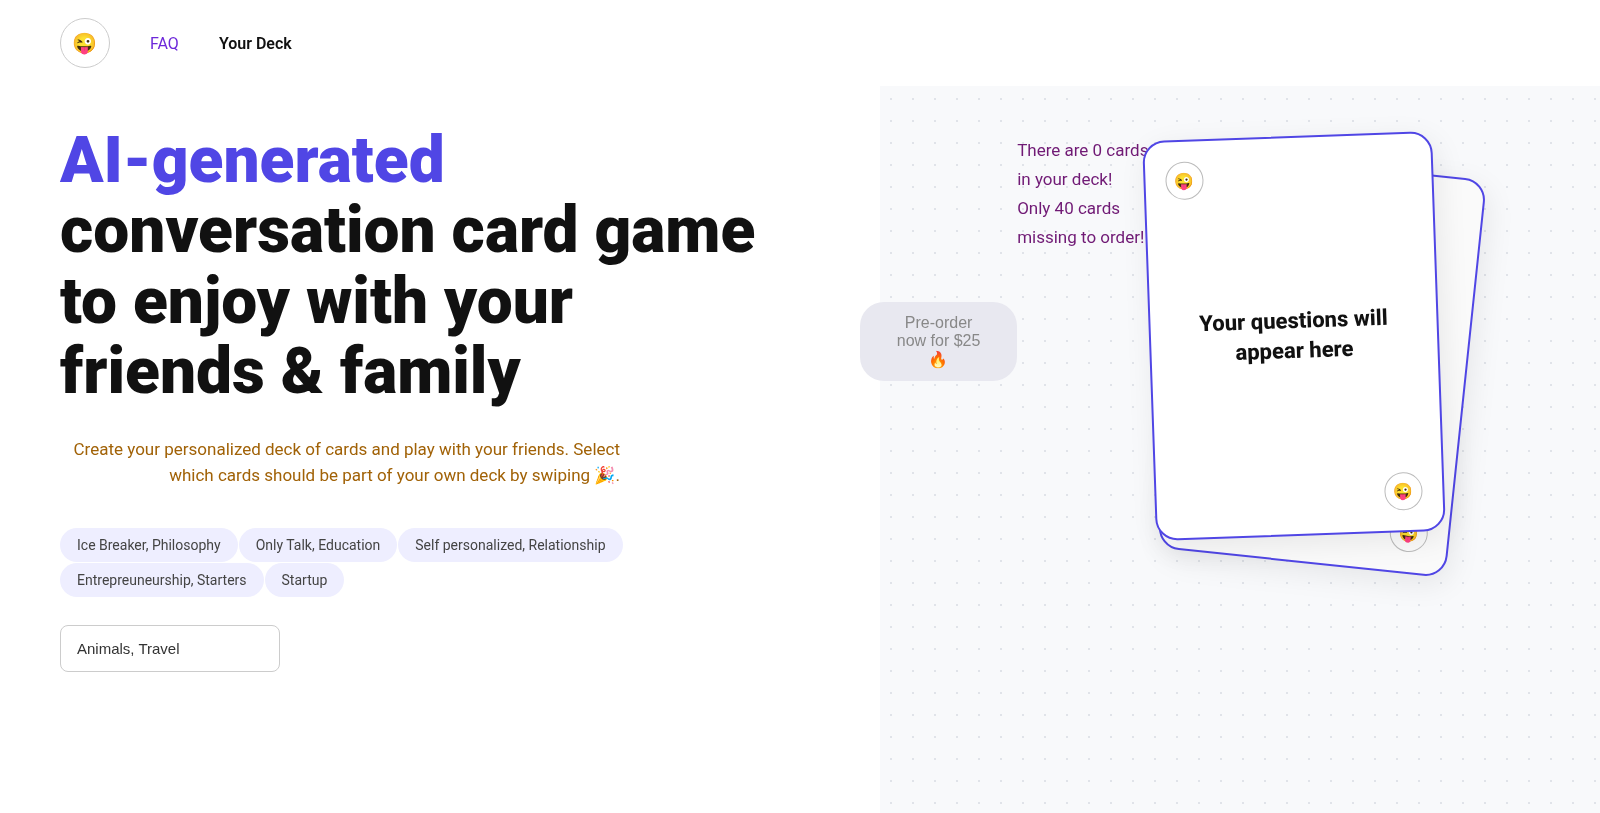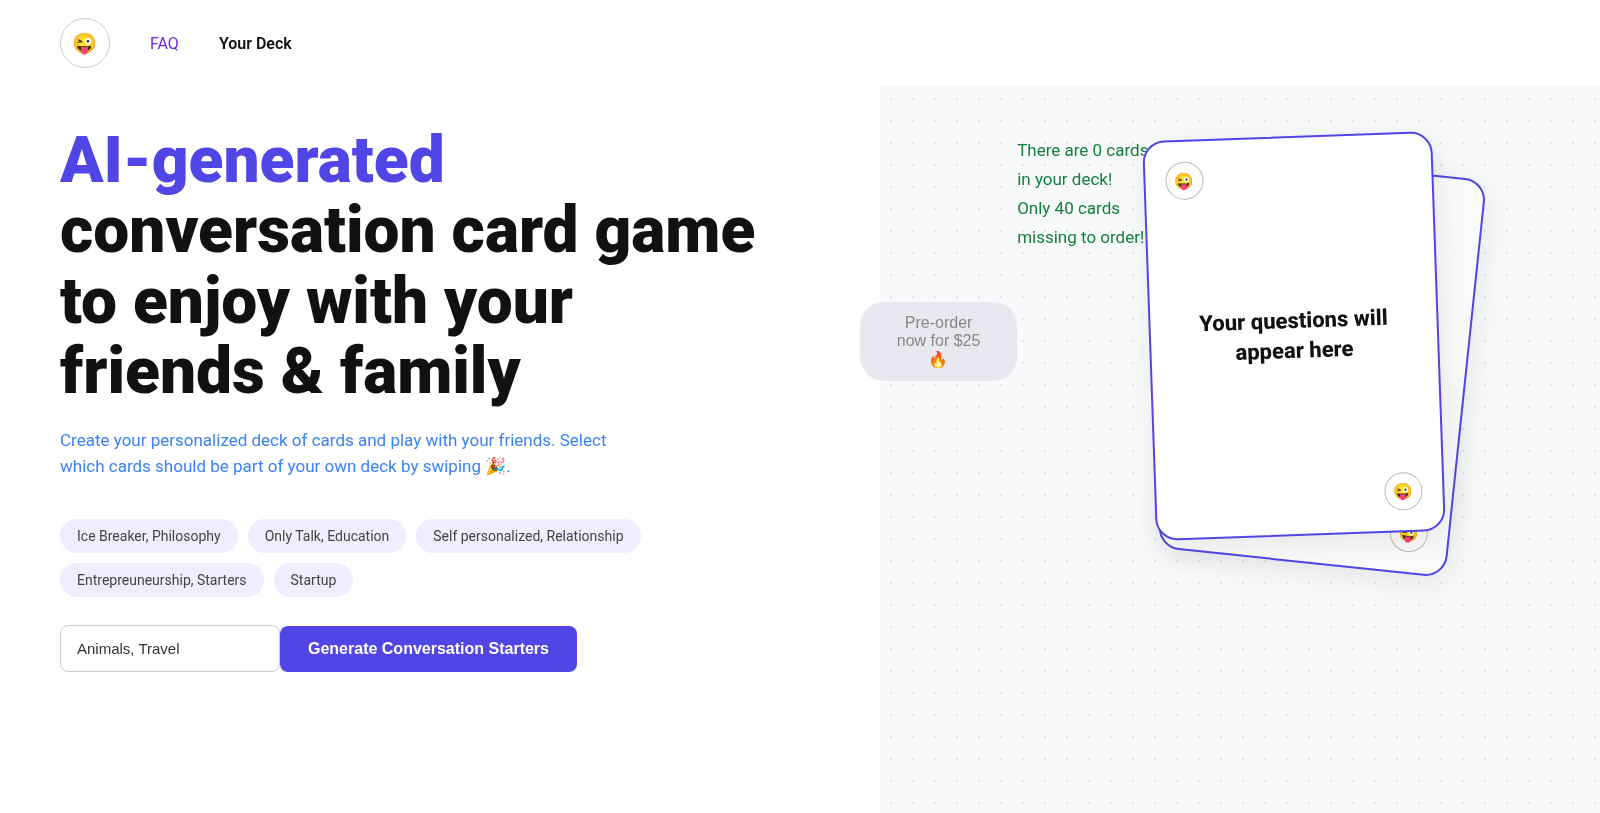--- a/index.html
+++ b/index.html
@@ -87,56 +87,57 @@
       max-width: 720px;
       background: white;
       padding-bottom: 40px;
     }
 
     .hero-title {
       font-size: 64px;
       font-weight: 900;
       line-height: 1.1;
       color: #111;
-      margin-bottom: 19px;
+      margin-bottom: 28px;
     }
 
     .hero-title .accent {
       color: #5046e5;
     }
 
     .hero-subtitle {
       font-size: 17px;
-      color: #3b82f6;
+      color: #a16207;
       line-height: 1.55;
       max-width: 560px;
       margin-bottom: 40px;
+      text-align: right;
     }
 
     .tags-section {
       display: flex;
       flex-wrap: wrap;
-      gap: 10px;
+      gap: 1px;
       margin-bottom: 28px;
     }
 
     .tag {
       background: #eeeeff;
       color: #444;
       border-radius: 20px;
       padding: 8px 16px;
       font-size: 14px;
       cursor: pointer;
       border: 1px solid transparent;
       transition: border-color 0.2s;
     }
 
     .input-row {
       display: flex;
-      gap: 0;
+      gap: 27px;
       align-items: center;
       margin-top: 10px;
     }
 
     .text-input {
       border: 1.5px solid #ccc;
       border-radius: 8px;
       padding: 14px 16px;
       font-size: 15px;
       width: 220px;
@@ -173,21 +174,21 @@
       border-radius: 24px;
       padding: 12px 28px;
       font-size: 16px;
       cursor: pointer;
       margin-bottom: 20px;
       align-self: center;
     }
 
     .deck-status {
       font-size: 17px;
-      color: #15803d;
+      color: #701a75;
       line-height: 1.7;
       margin-bottom: 28px;
     }
 
     
     .card-container {
       position: relative;
       width: 310px;
       height: 430px;
       align-self: center;
@@ -281,21 +282,20 @@
       <div class="tags-section">
         <span class="tag">Ice Breaker, Philosophy</span>
         <span class="tag">Only Talk, Education</span>
         <span class="tag">Self personalized, Relationship</span>
         <span class="tag">Entrepreuneurship, Starters</span>
         <span class="tag">Startup</span>
       </div>
 
       <div class="input-row">
         <input class="text-input" value="Animals, Travel" type="text" placeholder="Animals, Travel" style="">
-        <button class="generate-btn">Generate Conversation Starters</button>
       </div>
     </div>
 
     <div class="right">
       <button class="preorder-btn">Pre-order now for $25 🔥</button>
 
       <div class="deck-status">
         <div>There are 0 cards in your deck!</div>
         <div>Only 40 cards missing to order!</div>
       </div>

